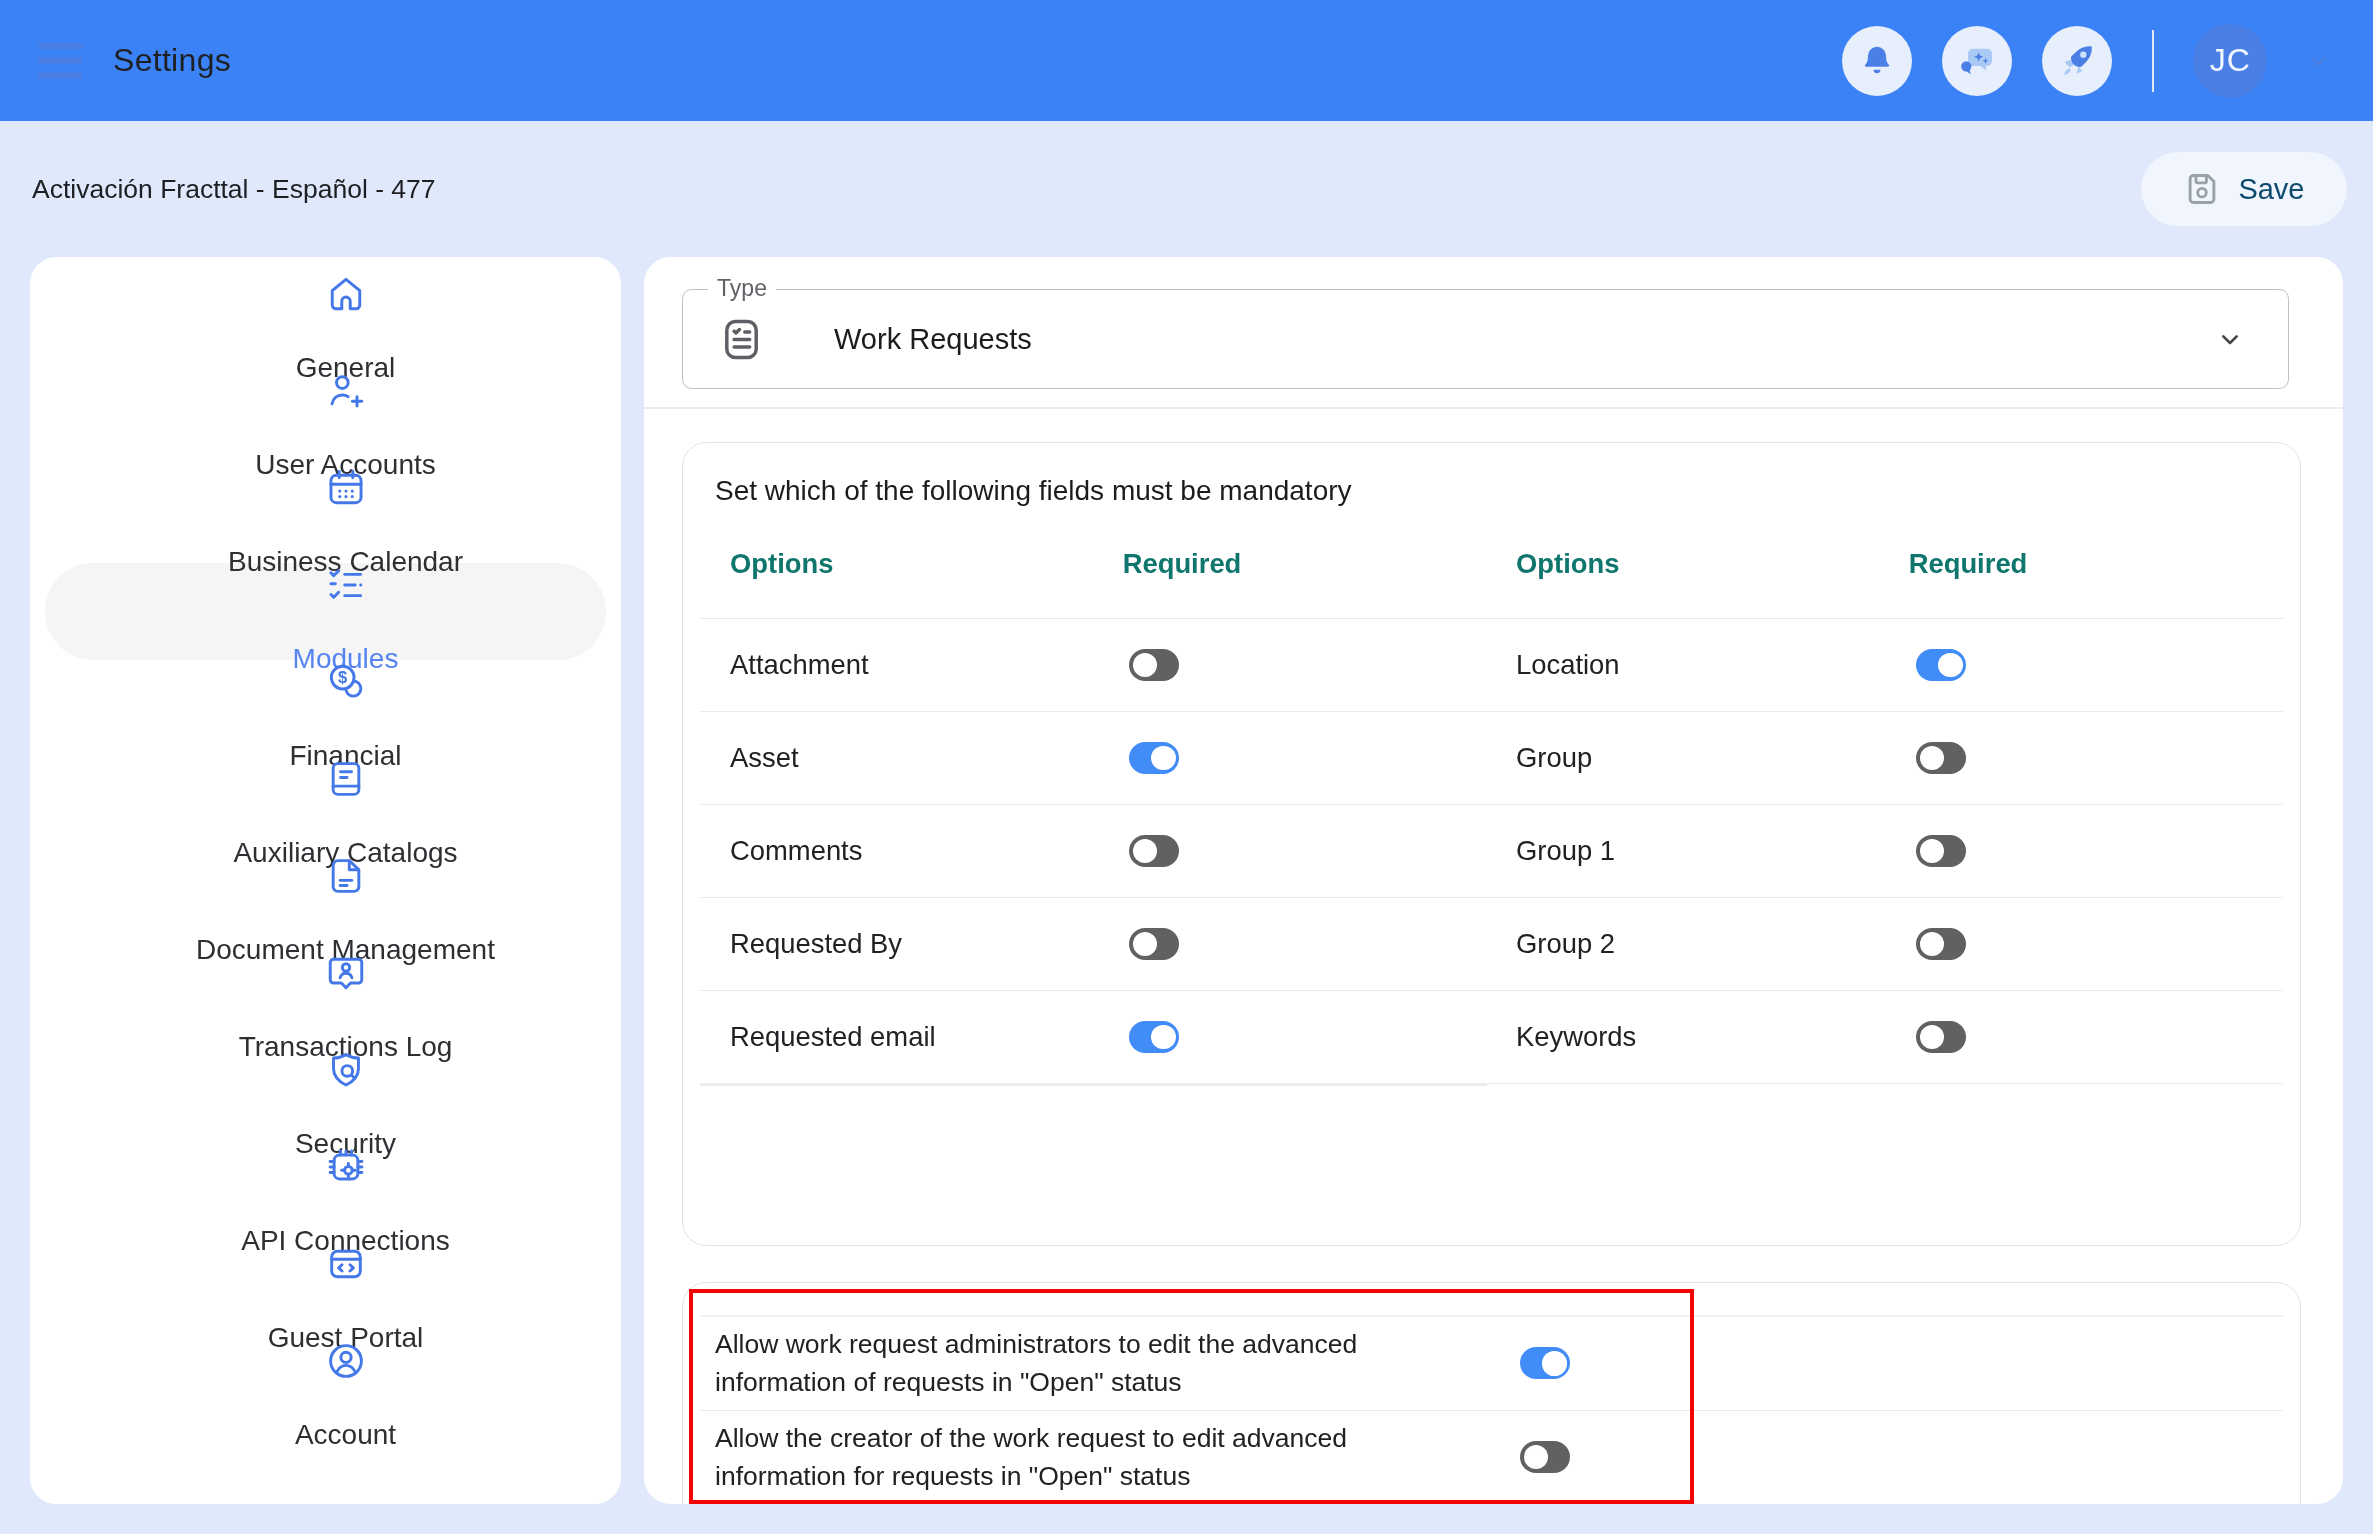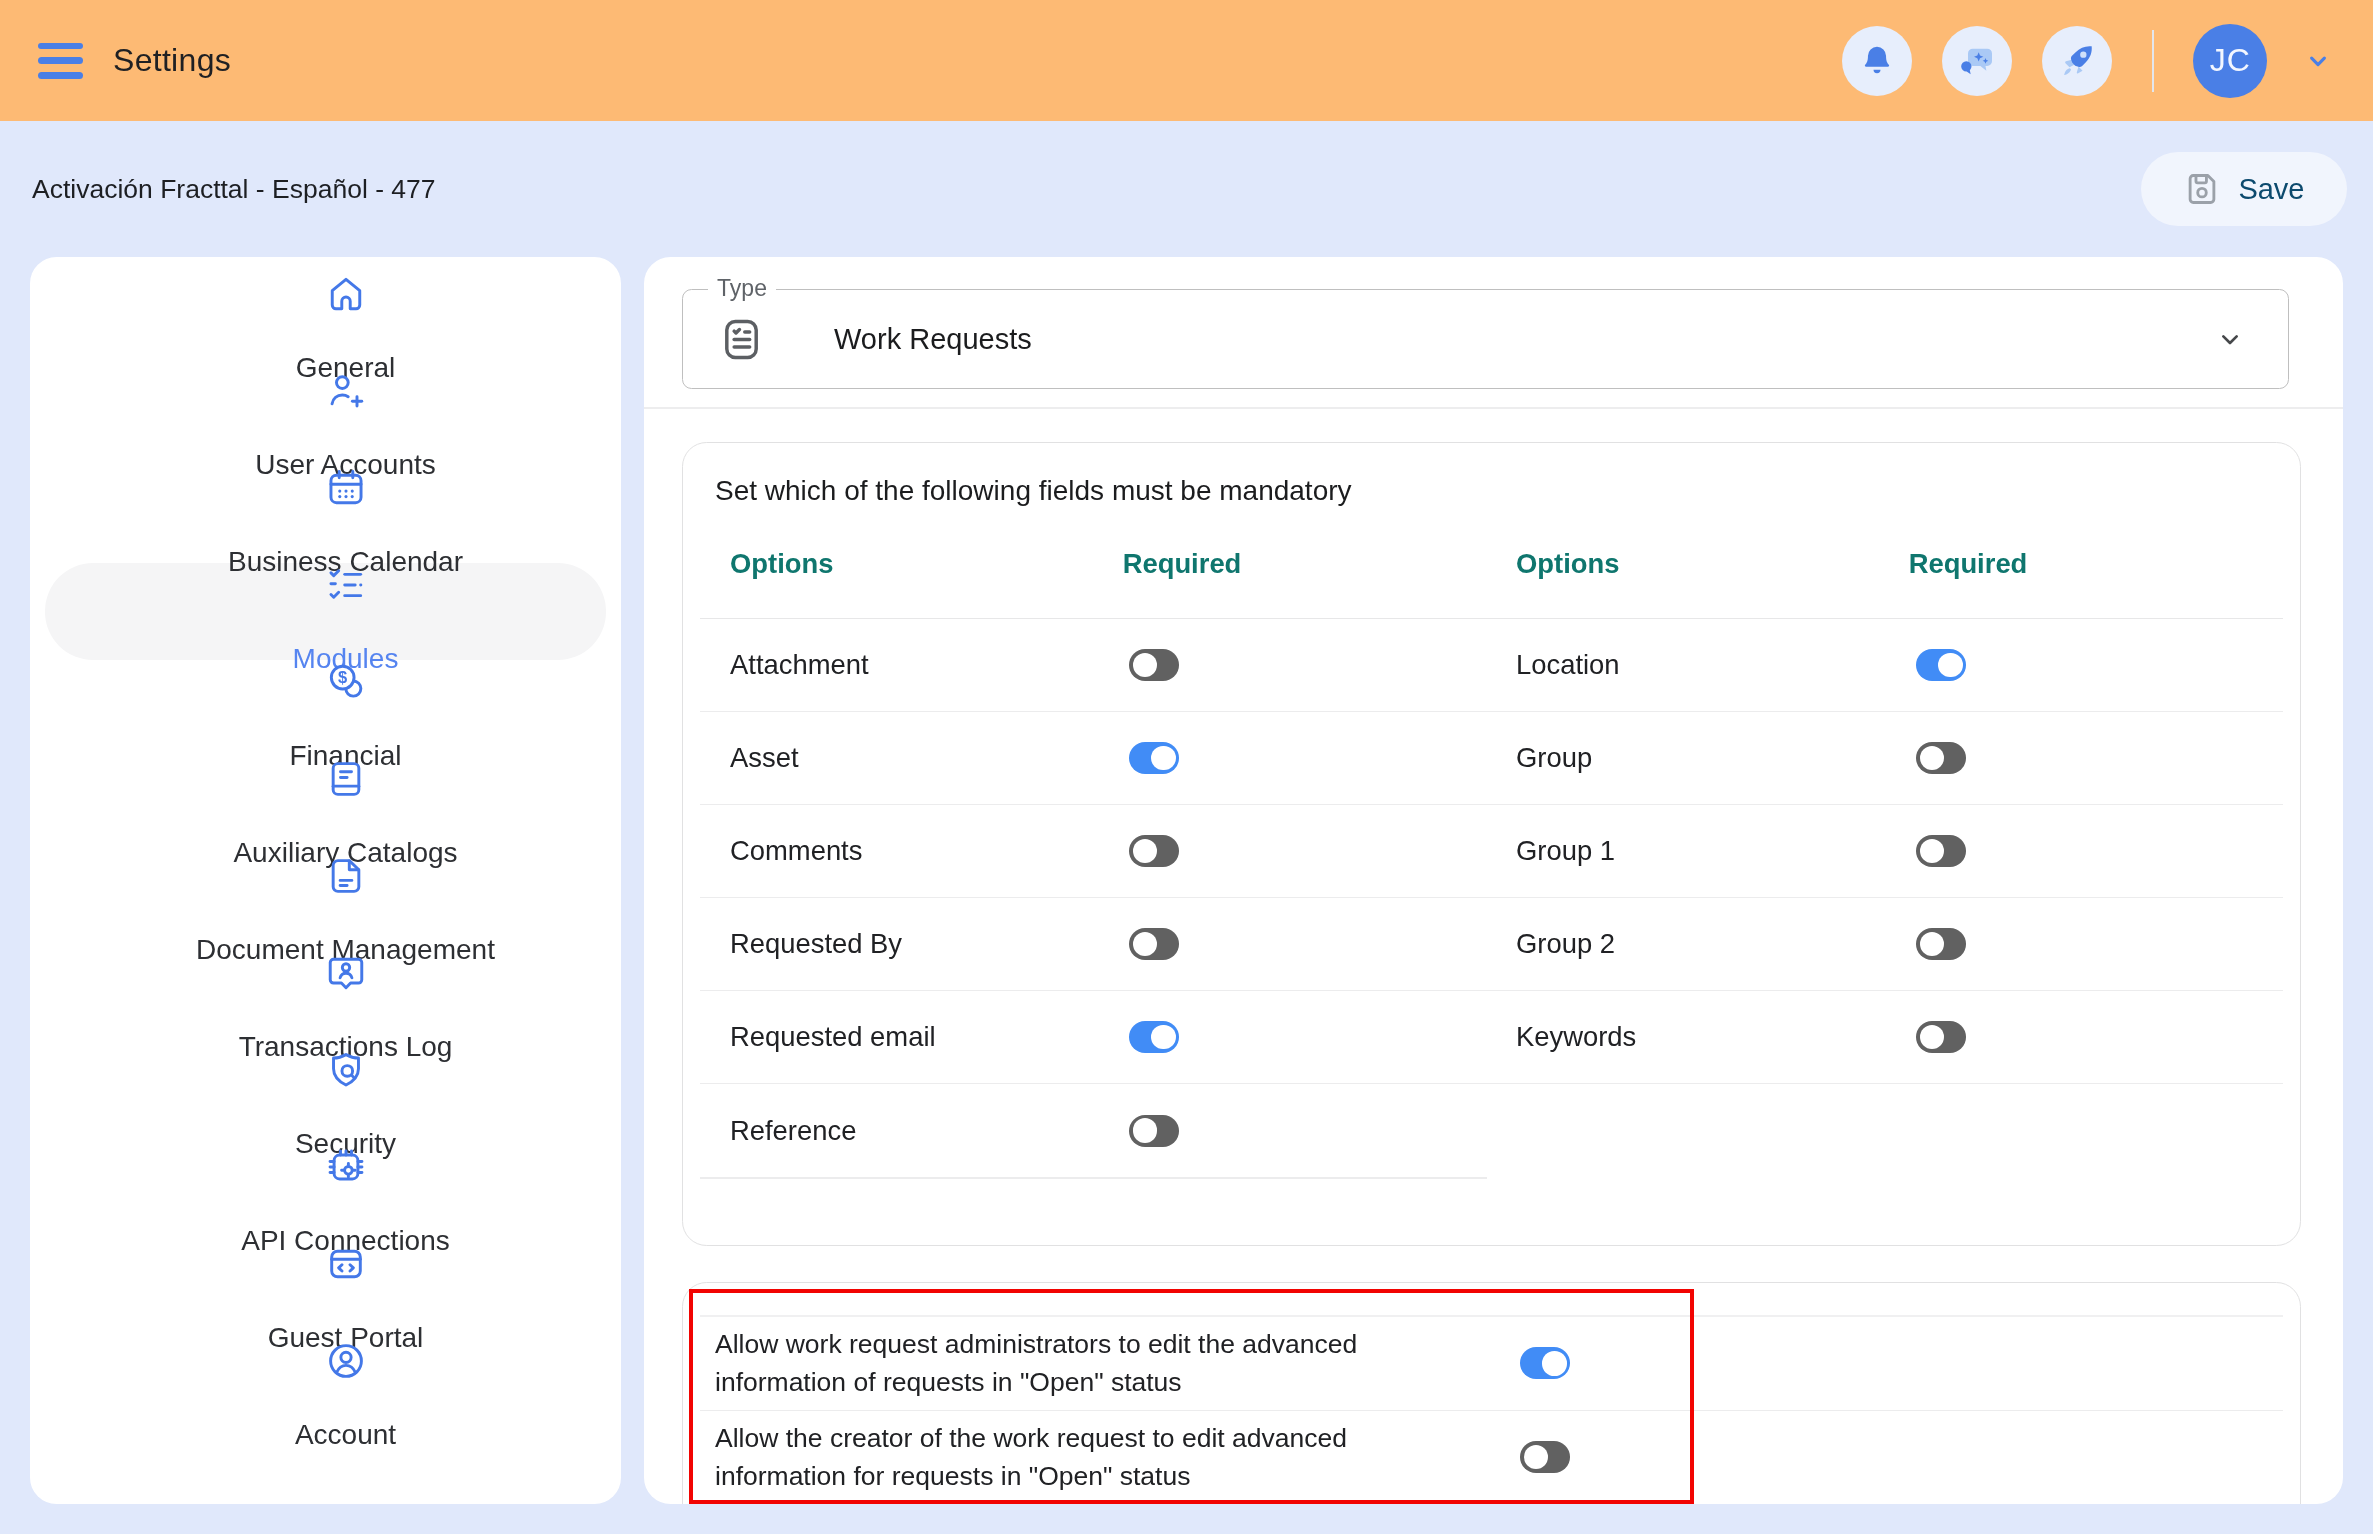--- a/index.html
+++ b/index.html
@@ -7,21 +7,21 @@
   body {
     width:2373px; height:1535px; overflow:hidden;
     background:#e0e8fb;
     font-family:"Liberation Sans","DejaVu Sans",sans-serif;
     color:#202124;
     -webkit-font-smoothing:antialiased;
   }
   svg { display:block; }
 
   
-  .topbar { height:121px; background:#fdba74; display:flex; align-items:center; padding:0 38px; }
+  .topbar { height:121px; background:#3b82f6; display:flex; align-items:center; padding:0 38px; }
   .hamburger { width:45px; height:36px; display:flex; flex-direction:column; justify-content:space-between; cursor:pointer; }
   .hamburger span { display:block; height:6.6px; border-radius:3.8px; background:#4a7fe6; }
   .topbar-title { font-size:32px; font-weight:500; color:#1f2023; margin-left:30px; letter-spacing:0.3px; }
   .topbar-right { margin-left:auto; display:flex; align-items:center; gap:30px; }
   .icon-btn { width:70px; height:70px; border-radius:50%; background:#e7eefc; display:flex; align-items:center; justify-content:center; cursor:pointer; border:none; }
   .tb-divider { width:1.9px; height:62px; background:#e3e6ec; margin:0 9.5px; }
   .avatar { width:74px; height:74px; border-radius:50%; background:#4a7fe6; color:#f2f6ff; font-size:32px; font-weight:500; display:flex; align-items:center; justify-content:center; letter-spacing:0.9px; cursor:pointer; }
   .avatar-caret { margin-left:3.8px; cursor:pointer; }
 
   
@@ -350,26 +350,20 @@
           <div class="trow">
             <span class="opt-lbl pos-l1">Requested email</span>
             <div class="tgl on pos-t1">
               <div class="knob"></div>
             </div>
             <span class="opt-lbl pos-l2">Keywords</span>
             <div class="tgl pos-t2">
               <div class="knob"></div>
             </div>
           </div>
-          <div class="trow last">
-            <span class="opt-lbl pos-l1">Reference</span>
-            <div class="tgl pos-t1">
-              <div class="knob"></div>
-            </div>
-          </div>
           <div class="half-hr"></div>
         </div>
     </div>
 
     <div class="card2">
       <div class="card2-rule"></div>
       <div id="advanced-rows">
           <div class="arow">
             <span class="opt-lbl">Allow work request administrators to edit the advanced information of requests in "Open" status</span>
             <div class="tgl on">

